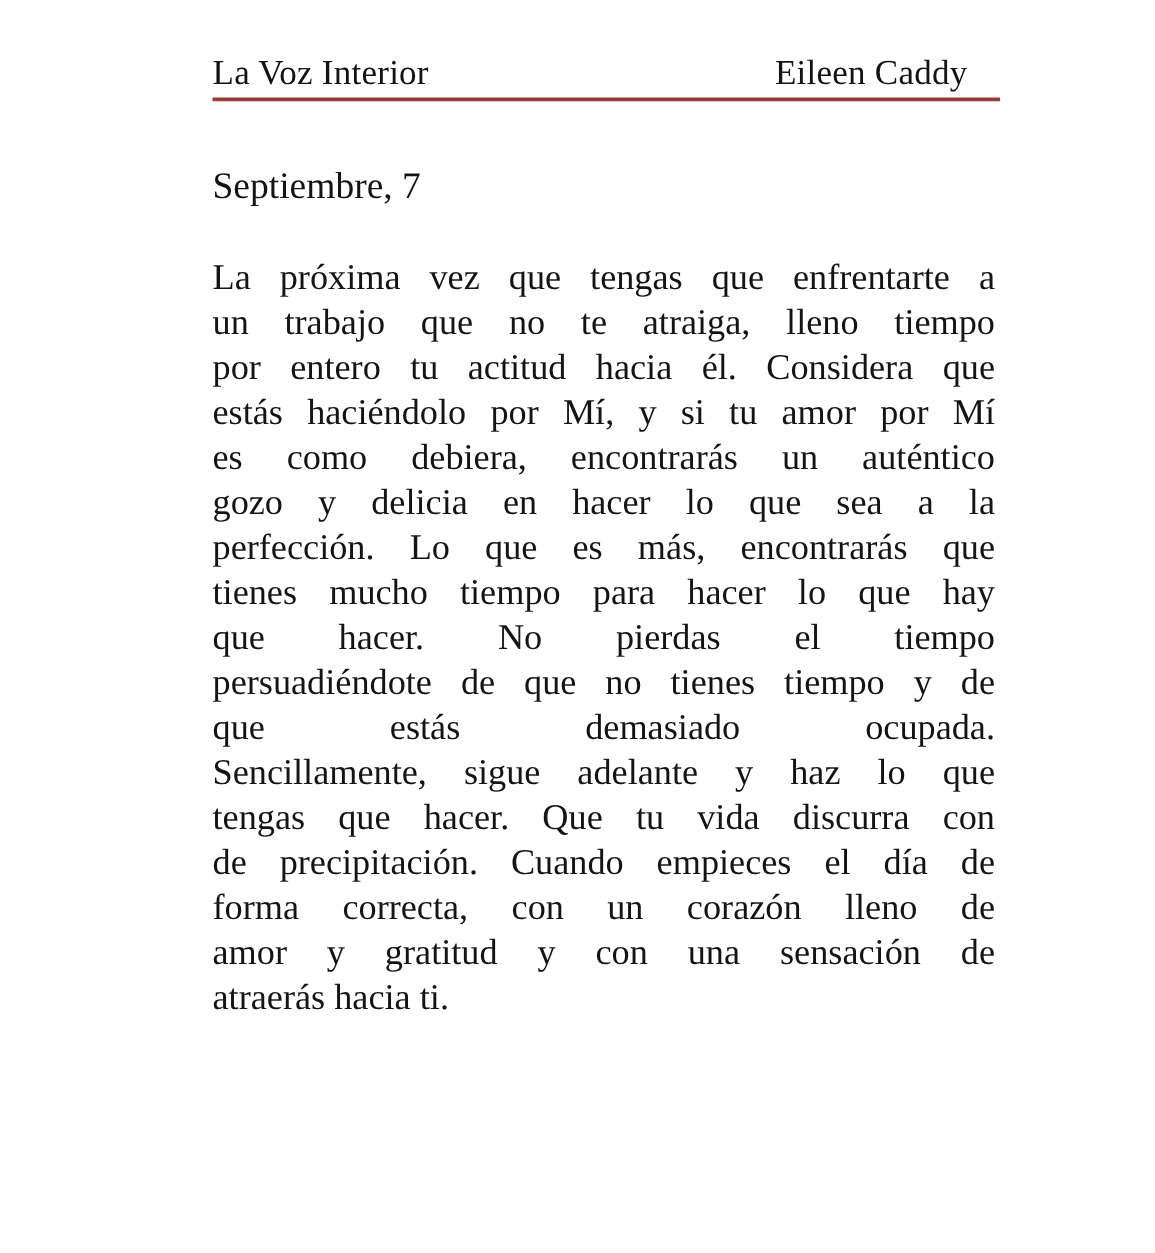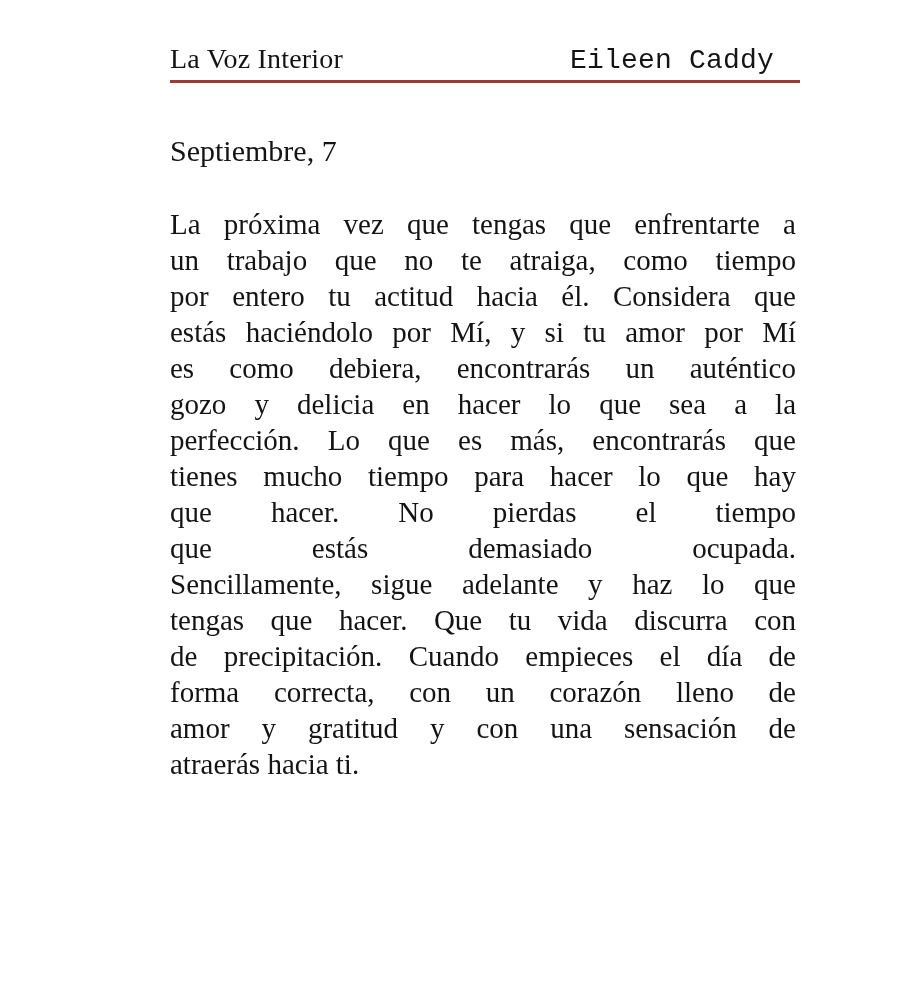--- a/index.html
+++ b/index.html
@@ -29,21 +29,20 @@
     display: flex;
     justify-content: space-between;
     align-items: baseline;
     font-size: 28px;
     line-height: 30px;
     letter-spacing: 0.2px;
     gap: 32px;
   }
   .author {
     padding-right: 22px;
-    font-family: Liberation Mono, monospace;
   }
   .header-rule {
     margin-top: 4px;
     height: 3px;
     width: 630px;
     background: #9c3a38;
   }
   .date-heading {
     margin: 0;
     padding-top: 51px;
@@ -77,28 +76,29 @@
       <span class="book-title">La Voz Interior</span>
       <span class="author">Eileen Caddy</span>
     </div>
     <div class="header-rule" style="background: rgb(156, 58, 56);"></div>
   </div>
 
   <h1 class="date-heading">Septiembre, 7</h1>
 
   <div class="paragraph">
       <div class="line">La próxima vez que tengas que enfrentarte a</div>
-      <div class="line">un trabajo que no te atraiga, como tiempo</div>
+      <div class="line">un trabajo que no te atraiga, lleno tiempo</div>
       <div class="line">por entero tu actitud hacia él. Considera que</div>
       <div class="line">estás haciéndolo por Mí, y si tu amor por Mí</div>
       <div class="line">es como debiera, encontrarás un auténtico</div>
       <div class="line">gozo y delicia en hacer lo que sea a la</div>
       <div class="line">perfección. Lo que es más, encontrarás que</div>
       <div class="line">tienes mucho tiempo para hacer lo que hay</div>
       <div class="line">que hacer. No pierdas el tiempo</div>
+      <div class="line">persuadiéndote de que no tienes tiempo y de</div>
       <div class="line">que estás demasiado ocupada.</div>
       <div class="line">Sencillamente, sigue adelante y haz lo que</div>
       <div class="line">tengas que hacer. Que tu vida discurra con</div>
       <div class="line">de precipitación. Cuando empieces el día de</div>
       <div class="line">forma correcta, con un corazón lleno de</div>
       <div class="line">amor y gratitud y con una sensación de</div>
       <div class="line last">atraerás hacia ti.</div>
     </div>
 
 </div>

